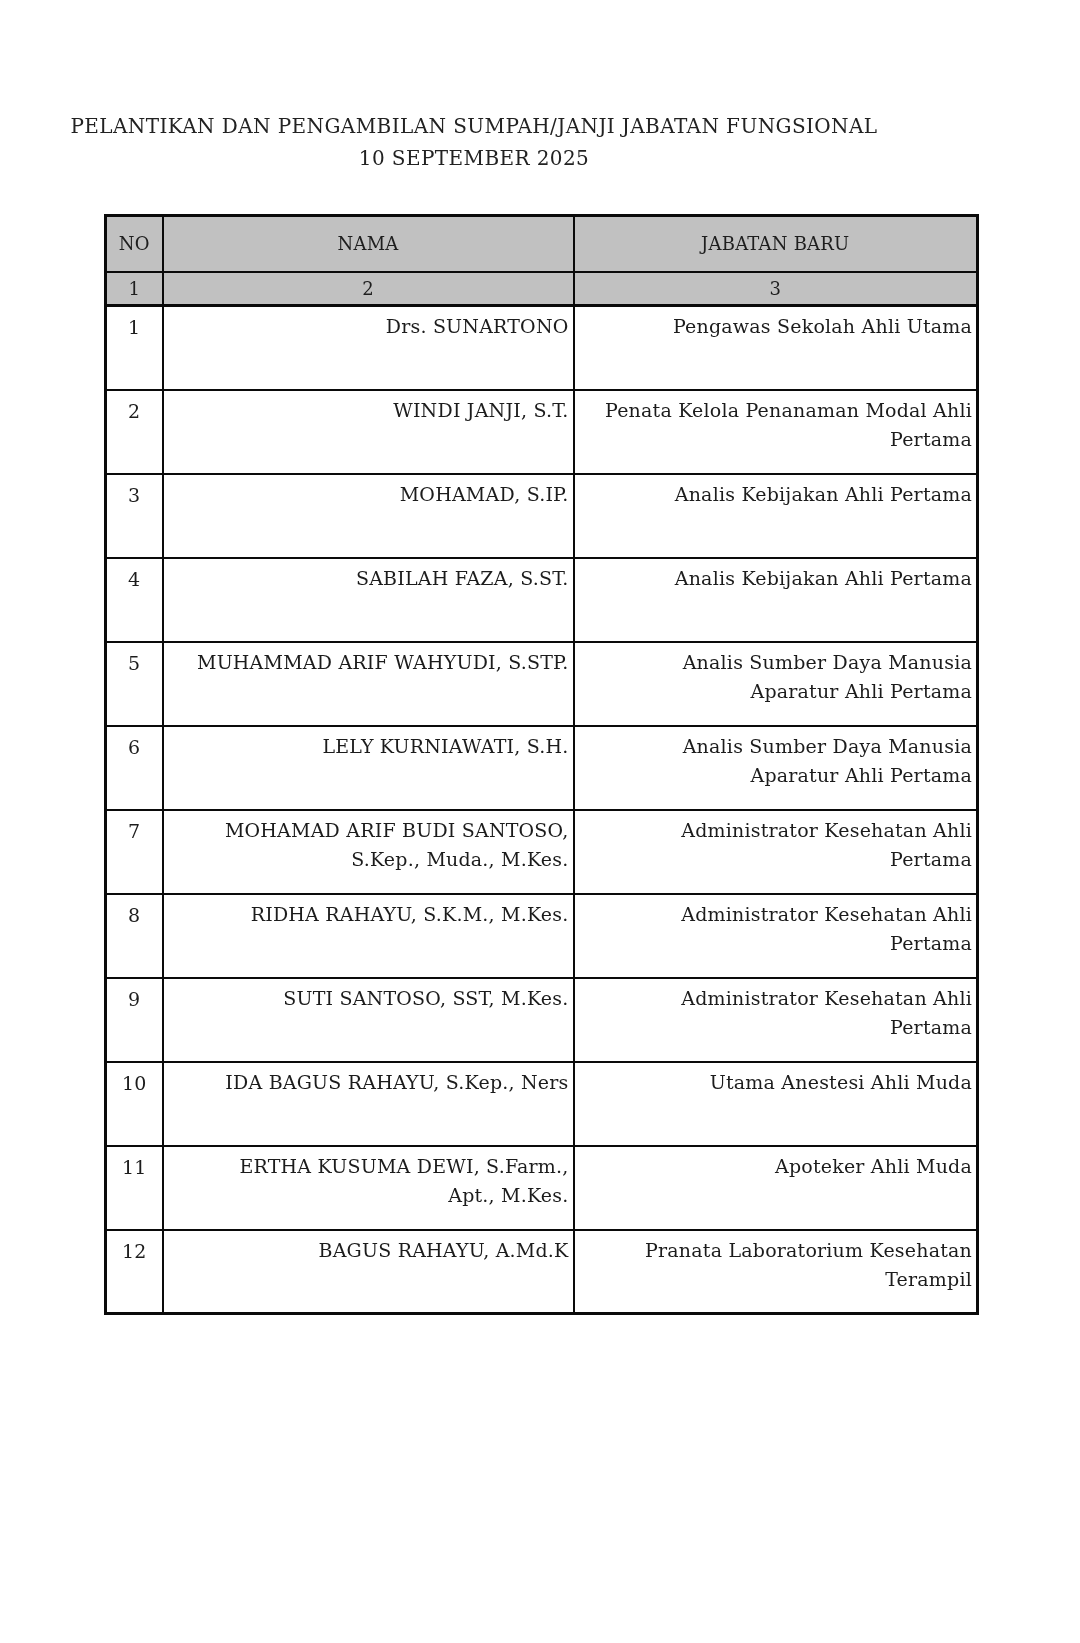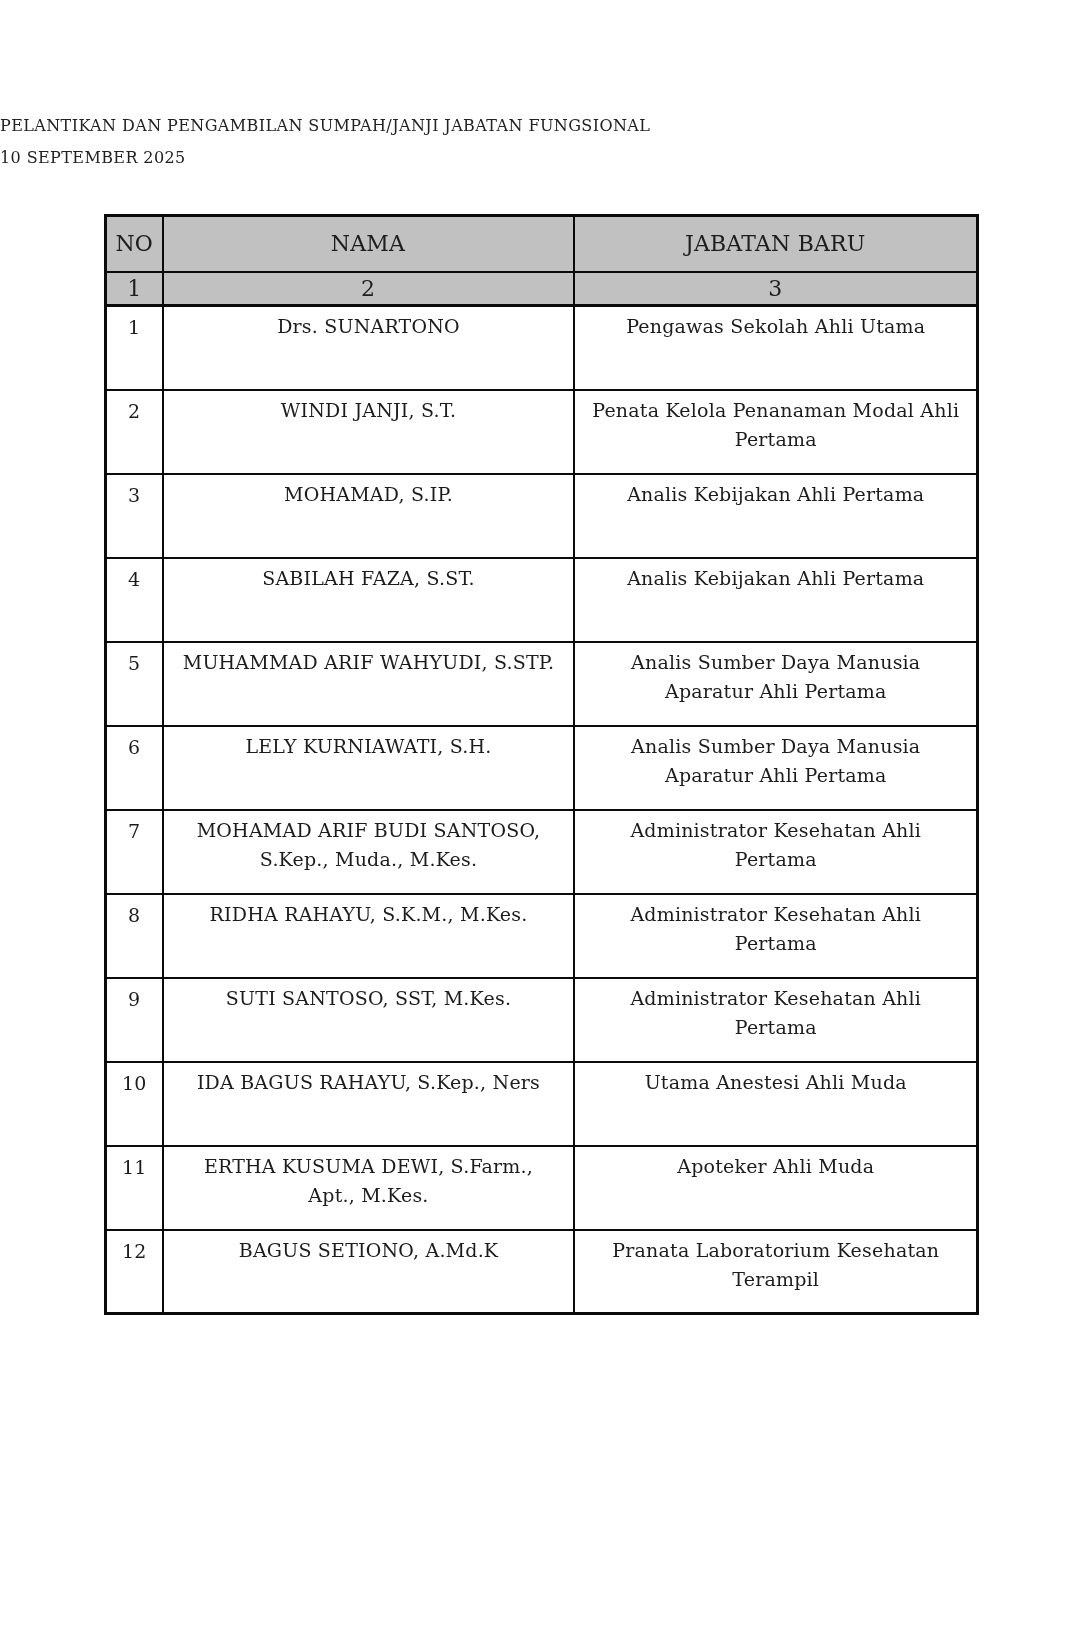--- a/index.html
+++ b/index.html
@@ -16,22 +16,22 @@
     position: relative;
     width: 1080px;
     height: 1643px;
     background: #ffffff;
   }
   .doc-title {
     position: absolute;
     top: 110px;
     left: 0;
     width: 948px;
-    text-align: left;
-    font-size: 16px;
+    text-align: center;
+    font-size: 20px;
     line-height: 32px;
     letter-spacing: 0.4px;
     color: #222222;
   }
   table.roster {
     position: absolute;
     top: 214px;
     left: 104px;
     width: 872px;
     border-collapse: collapse;
@@ -44,39 +44,39 @@
   col.c2 { width: 411px; }
   col.c3 { width: 404px; }
   th, td {
     border: 2px solid #0a0a0a;
     font-weight: normal;
   }
   thead th {
     background: var(--header-bg, #c1c1c1);
     text-align: center;
     vertical-align: middle;
-    font-size: 22px;
+    font-size: 18px;
     color: #1e1e1e;
   }
   thead tr.head-main { height: 56px; }
   thead tr.head-nums { height: 34px; font-size: 18px; }
   thead tr.head-nums th { border-bottom: 3px solid #0a0a0a; }
   tbody tr { height: 84px; }
   tbody td {
     vertical-align: top;
     padding-top: 5px;
     line-height: 29px;
     background: #ffffff;
   }
   td.c-no {
     text-align: center;
     padding-top: 6px;
   }
   td.c-nama, td.c-jab {
-    text-align: center;
+    text-align: right;
     padding-left: 5px;
     padding-right: 4px;
     white-space: pre-line;
   }
 </style>
 </head>
 <body>
 
 <div class="page">
 
@@ -173,20 +173,20 @@
 
     <tr>
       <td class="c-no">11</td>
       <td class="c-nama">ERTHA KUSUMA DEWI, S.Farm.,
 Apt., M.Kes.</td>
       <td class="c-jab">Apoteker Ahli Muda</td>
     </tr>
 
     <tr>
       <td class="c-no">12</td>
-      <td class="c-nama">BAGUS SETIONO, A.Md.K</td>
+      <td class="c-nama">BAGUS RAHAYU, A.Md.K</td>
       <td class="c-jab">Pranata Laboratorium Kesehatan
 Terampil</td>
     </tr>
   </tbody>
   </table>
 
 </div>
 
 </body></html>

